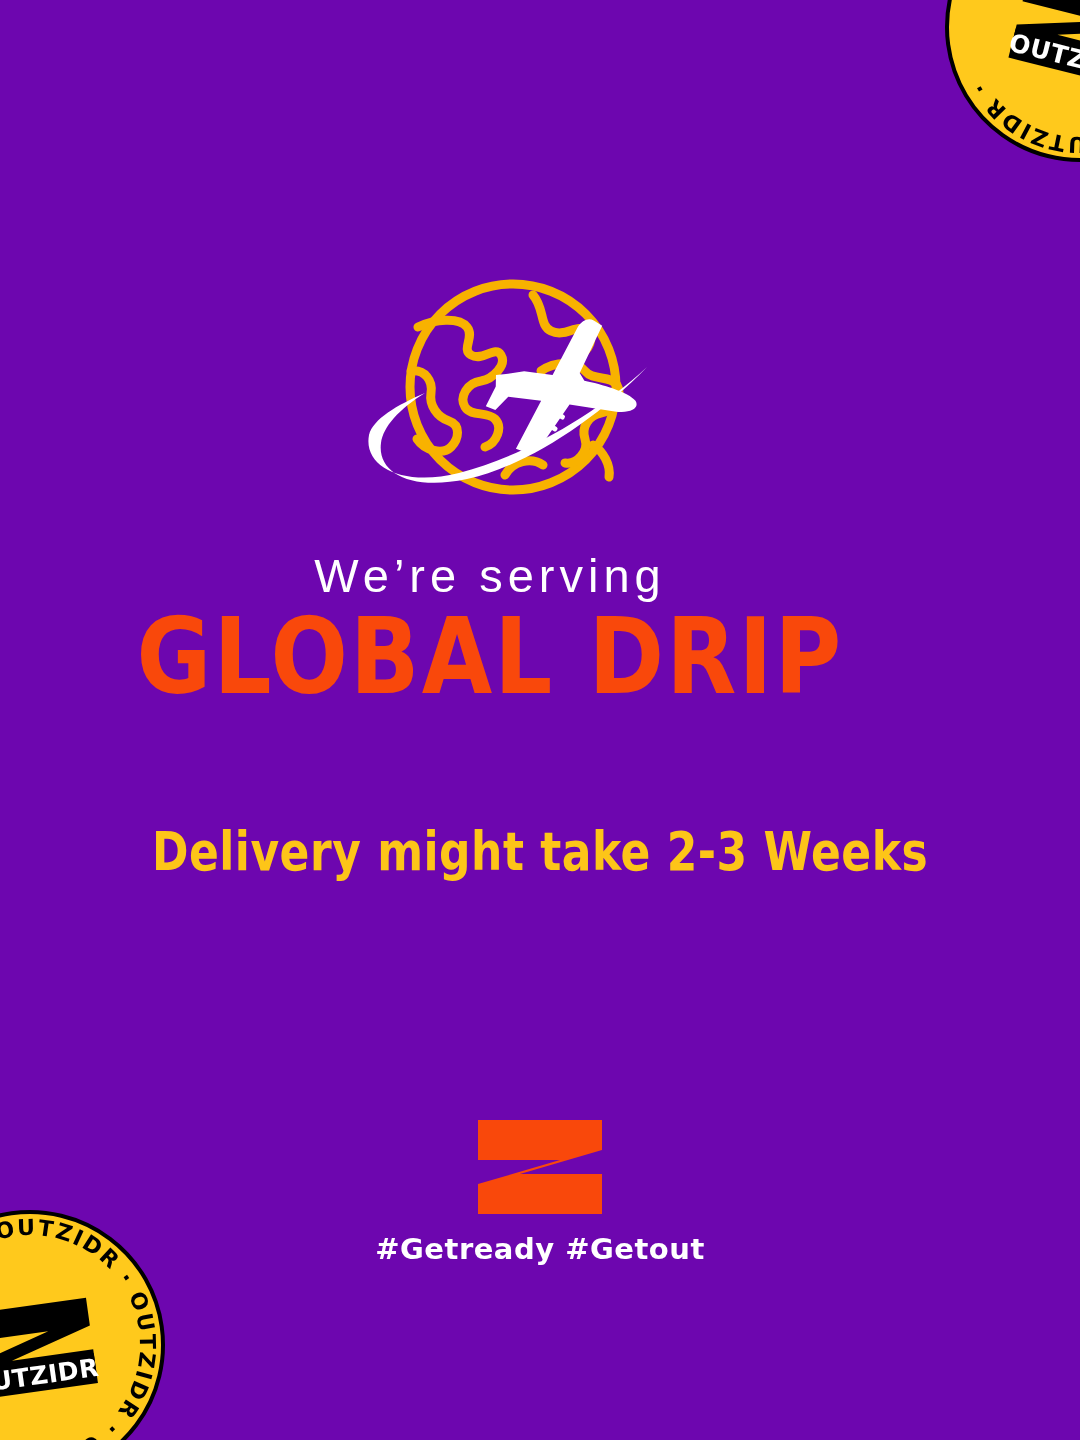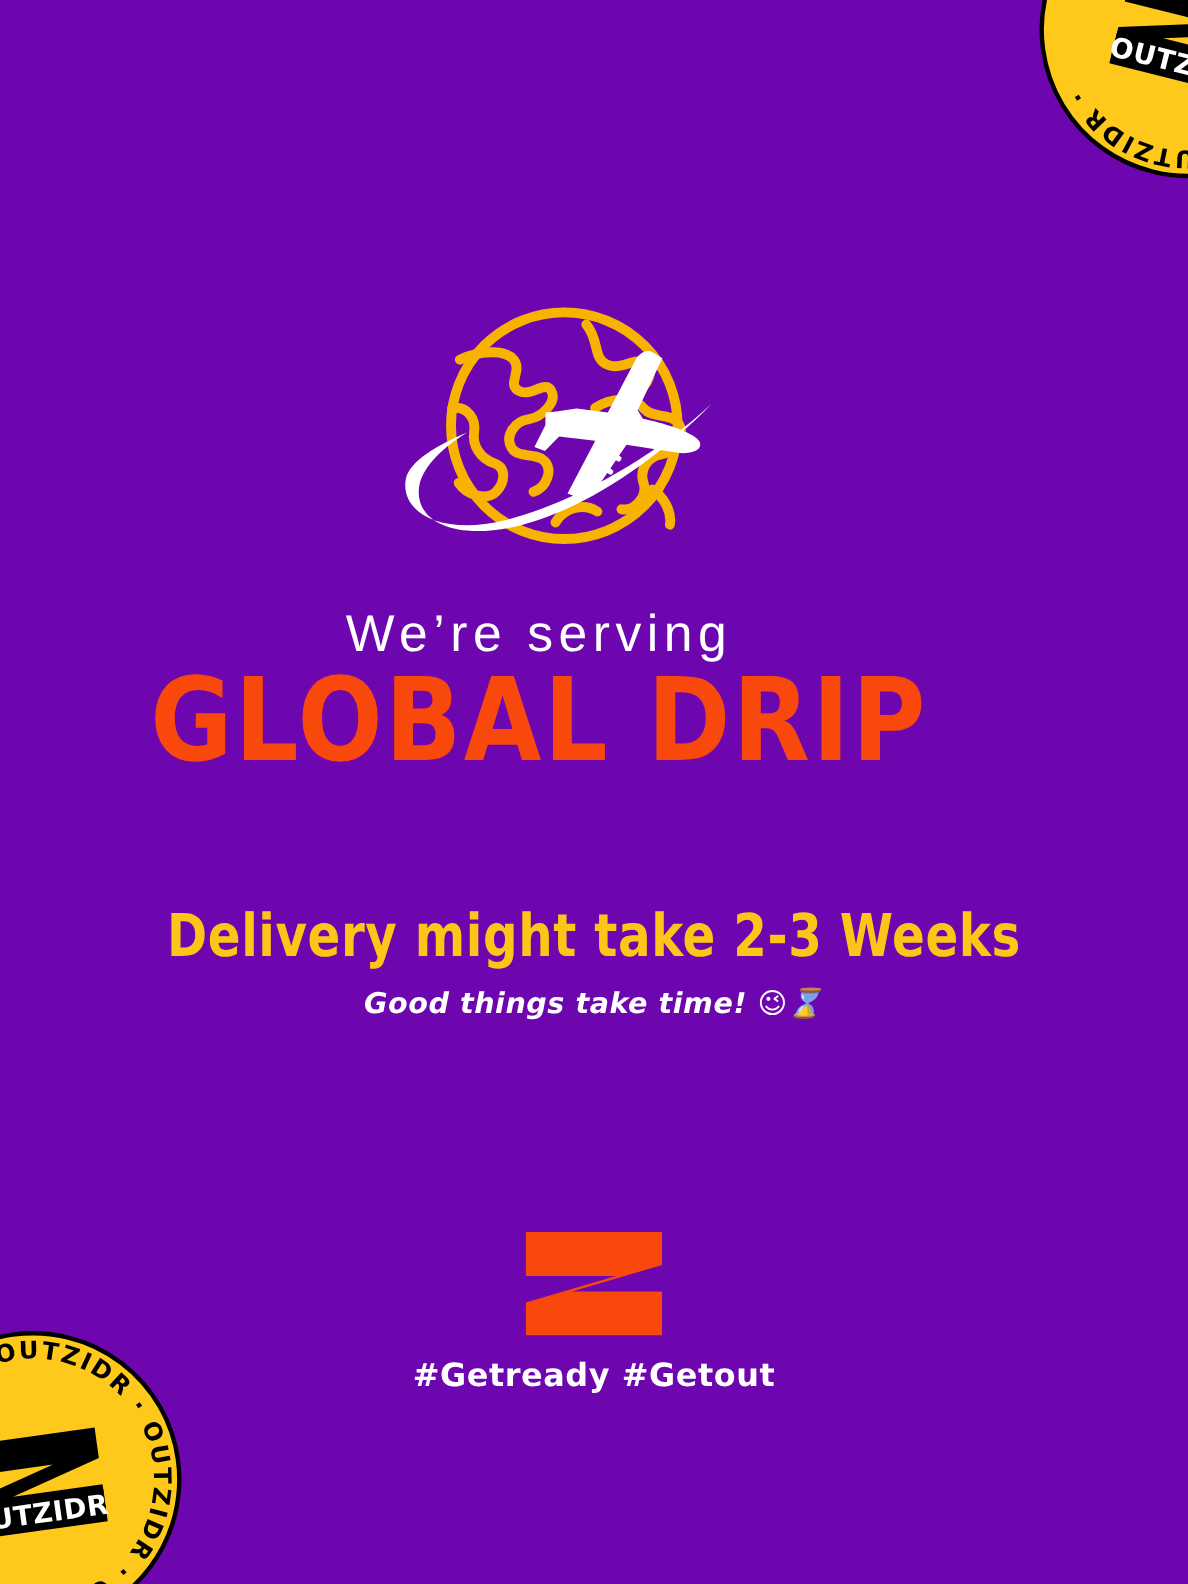--- a/index.html
+++ b/index.html
@@ -174,21 +174,20 @@
     </svg>
   </div>
 
   <div class="copy">
     <p class="line-serving">We’re serving</p>
     <p class="line-headline">GLOBAL DRIP</p>
   </div>
 
   <div class="delivery-block">
     <p class="line-delivery">Delivery might take 2-3 Weeks</p>
-    <p class="line-subnote">Good things take time! 😉⌛</p>
   </div>
 
   <div class="footer">
     <div class="z-mark">
       <svg viewBox="0 0 124 94" xmlns="http://www.w3.org/2000/svg">
         <polygon points="0,0 124,0 124,30 42,54 124,54 124,94 0,94 0,64 82,40 0,40" fill="#F9480B"></polygon>
       </svg>
     </div>
     <p class="hashtags">#Getready #Getout</p>
   </div>

